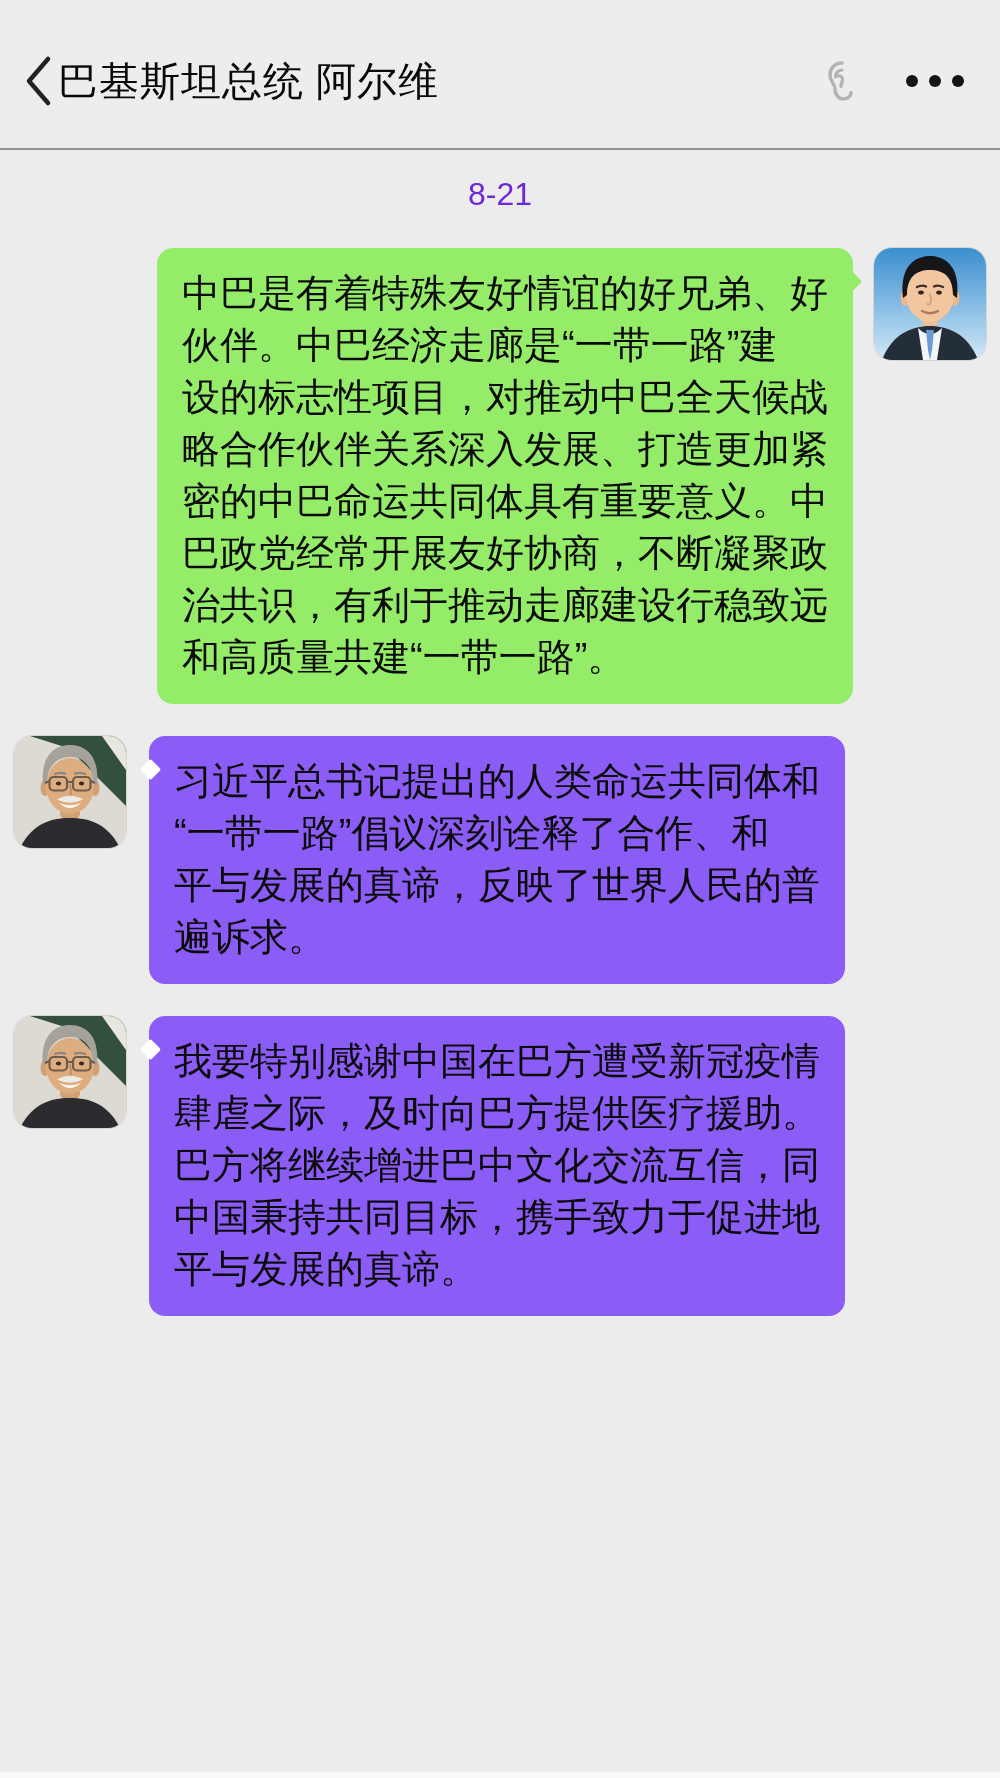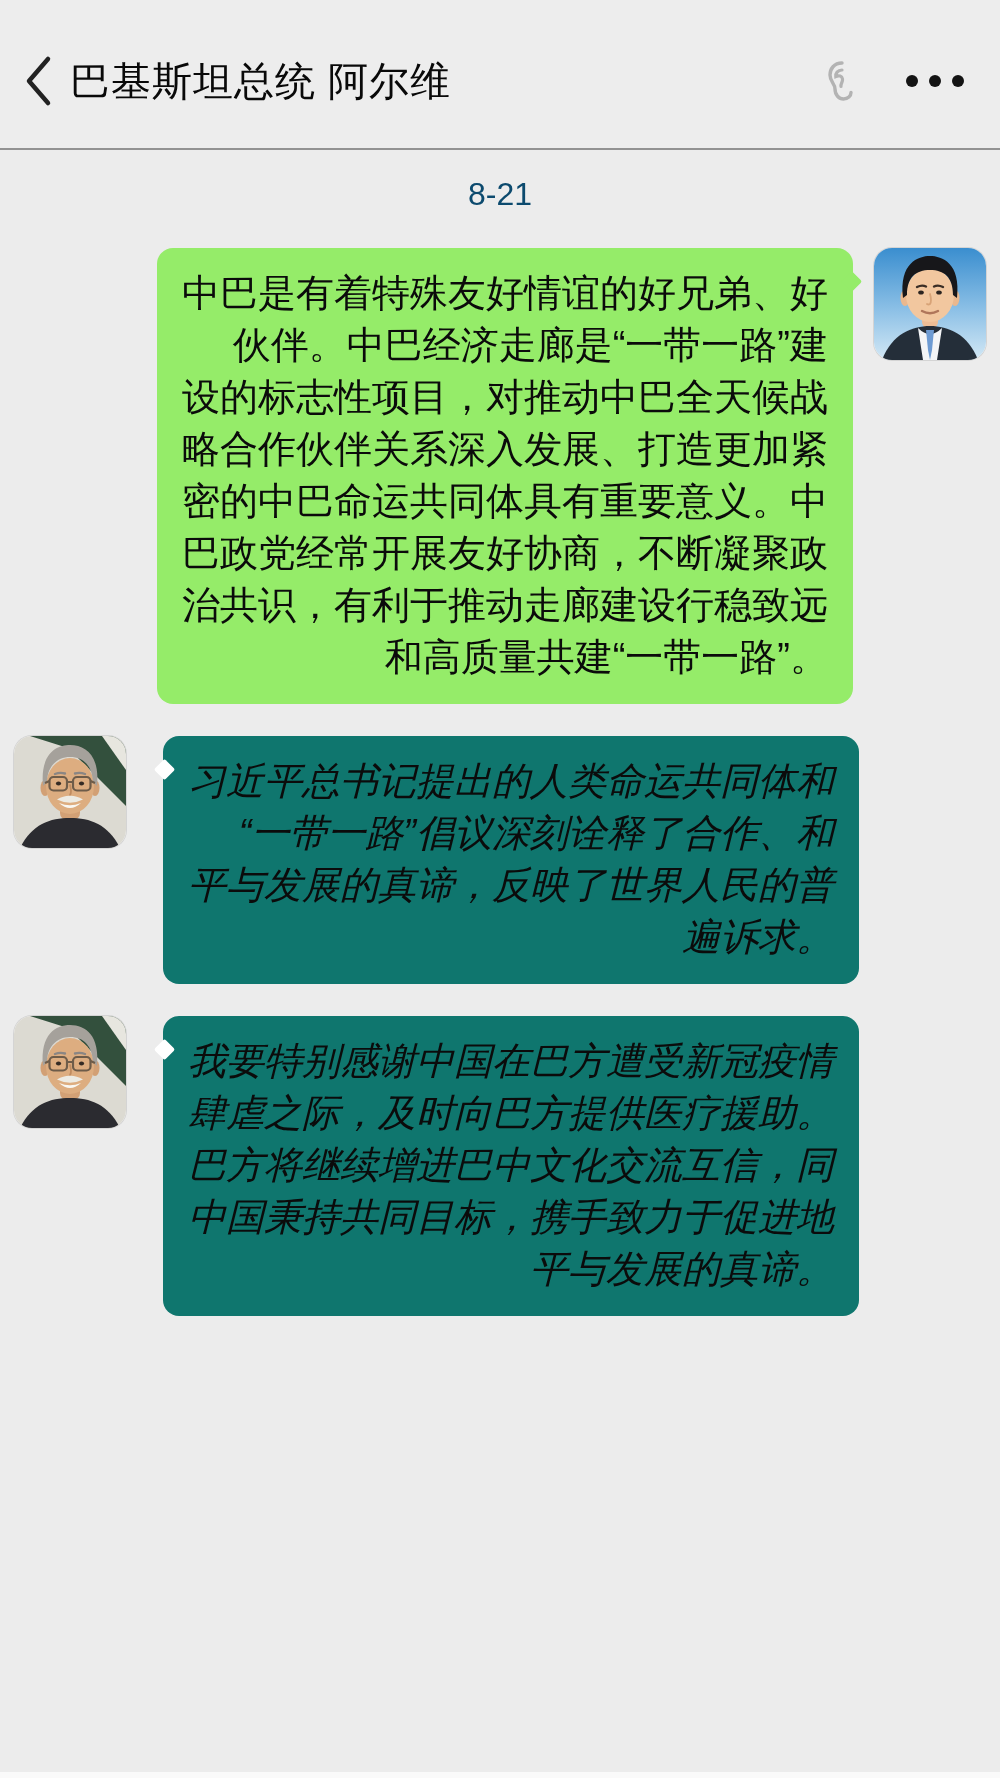--- a/index.html
+++ b/index.html
@@ -11,52 +11,52 @@
   
   .header{
     box-sizing:border-box;height:150px;background:#ededed;
     border-bottom:2px solid #929292;
     display:flex;align-items:center;padding:14px 36px 0 22px;
   }
   .back-btn{display:flex;align-items:center;cursor:pointer;flex:none;}
   .back-btn svg{display:block;}
   .title{
     font-size:40px;color:#090909;letter-spacing:1px;
-    margin-left:16px;white-space:nowrap;
+    margin-left:4px;white-space:nowrap;
   }
   .header-spacer{flex:1;}
   .ear-wrap{flex:none;margin-right:50px;display:flex;align-items:center;}
   .more-btn{flex:none;display:flex;align-items:center;cursor:pointer;}
   .more-btn .dot{width:12px;height:12px;border-radius:50%;background:#141414;}
   .more-btn .dot + .dot{margin-left:11px;}
   
   .chat{padding:0 14px;}
   .date-divider{
     text-align:center;margin-top:22px;
-    font-size:32px;line-height:44px;color:#0c4a6e;
+    font-size:32px;line-height:44px;color:#6d28d9;
   }
   .row{display:flex;align-items:flex-start;margin-top:32px;}
   .row.right{justify-content:flex-end;}
   .avatar{
     flex:none;width:112px;height:112px;border-radius:18px;overflow:hidden;
     box-shadow:0 0 0 1px rgba(0,0,0,.10);background:#fff;cursor:pointer;
   }
   .avatar svg{display:block;width:112px;height:112px;}
   .bubble{
     position:relative;box-sizing:border-box;max-width:724px;
     border-radius:16px;padding:19px 25px 21px 25px;
     font-size:38px;line-height:52px;color:#0b0b0b;
-    white-space:pre-line;word-break:break-all;text-align:right;
+    white-space:pre-line;word-break:break-all;
   }
   .bubble.green{background:#95EC69;margin-right:21px;}
   .bubble.green::after{
     content:"";position:absolute;right:-6px;top:26px;width:15px;height:15px;
     background:#95EC69;border-radius:2px;transform:rotate(45deg);
   }
-  .bubble.white{background:#0f766e;margin-left:37px;font-style:italic;}
+  .bubble.white{background:#8b5cf6;margin-left:23px;}
   .bubble.white::after{
     content:"";position:absolute;left:-6px;top:26px;width:15px;height:15px;
     background:#ffffff;border-radius:2px;transform:rotate(45deg);
   }
   .bottom-strip{
     position:absolute;left:0;bottom:0;width:100%;height:6px;background:#fafafa;
   }
   .hidden-defs{position:absolute;width:0;height:0;overflow:hidden;}
 </style>
 </head>

